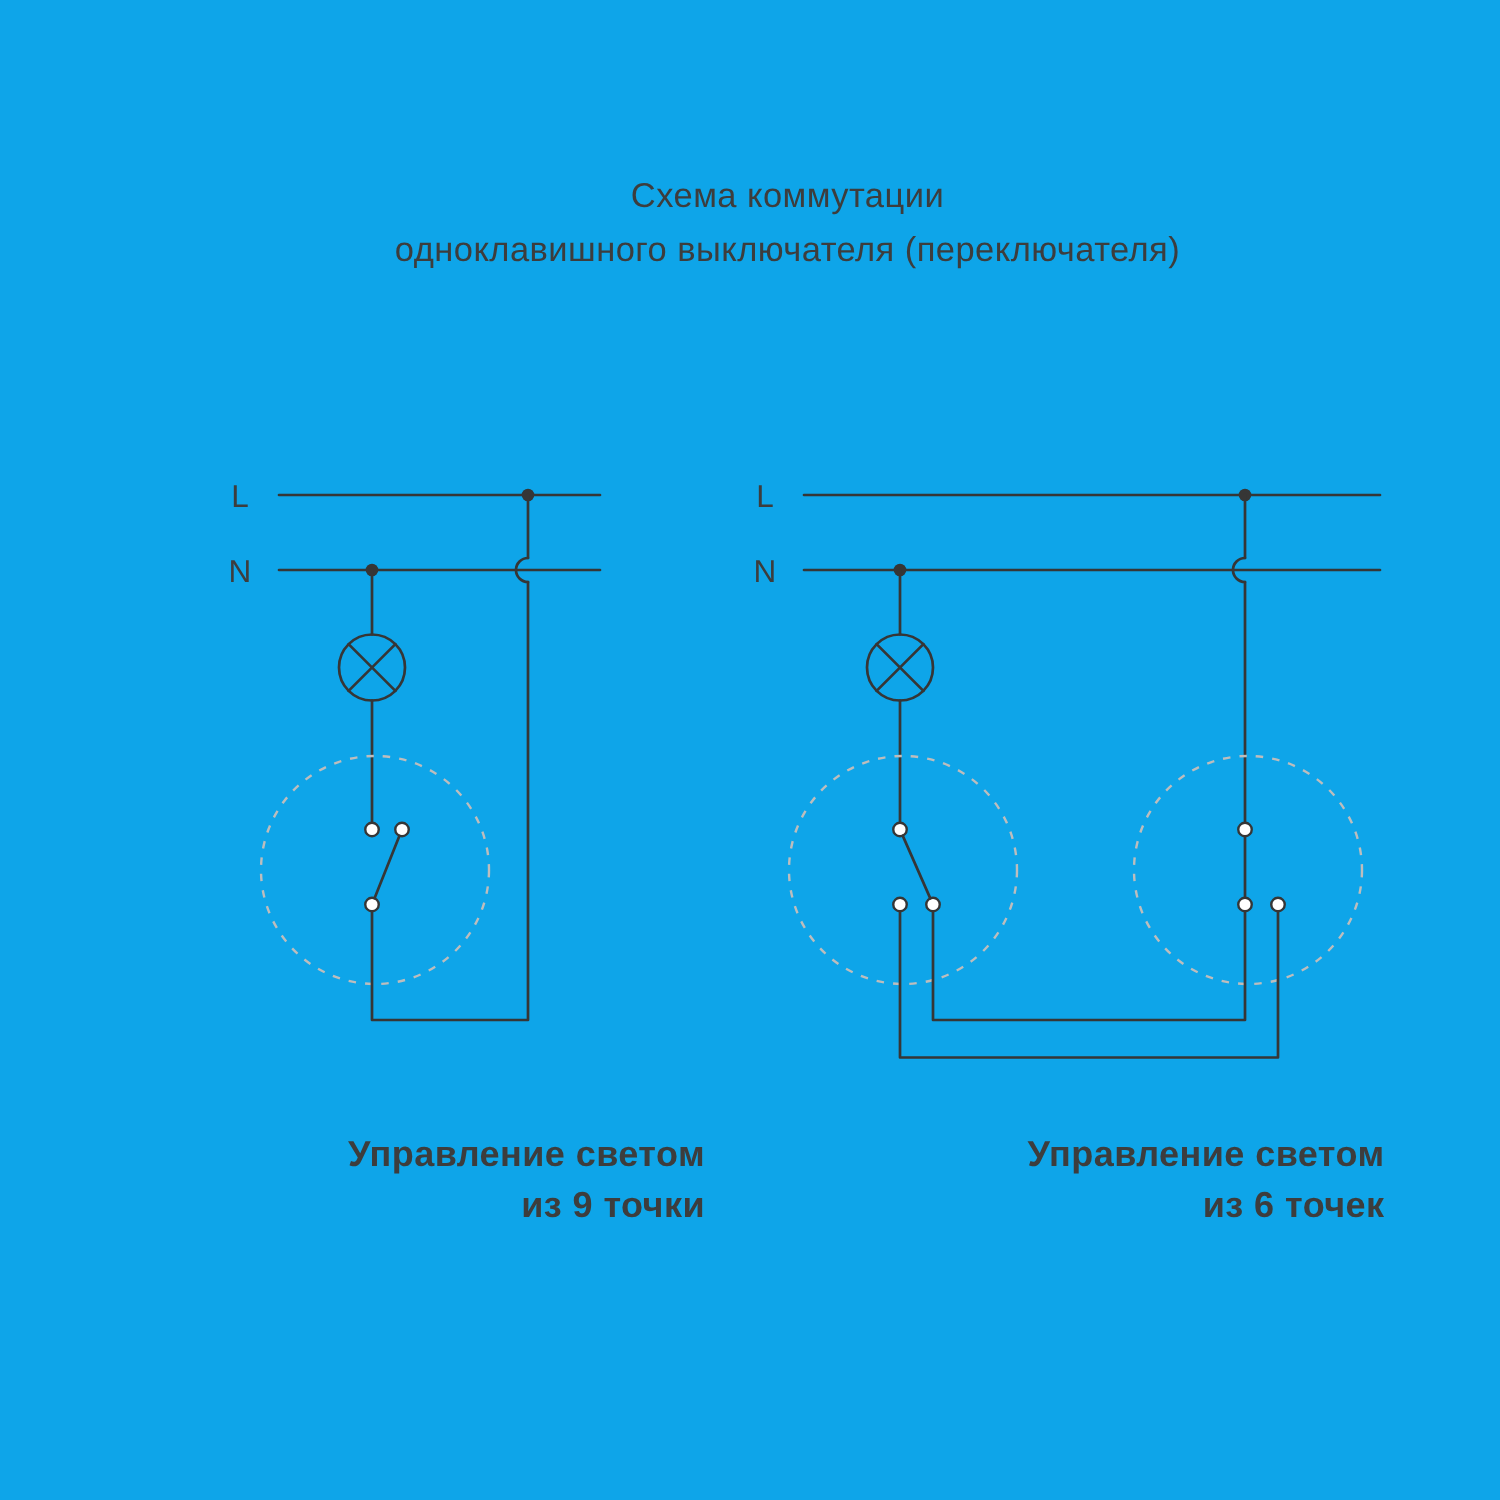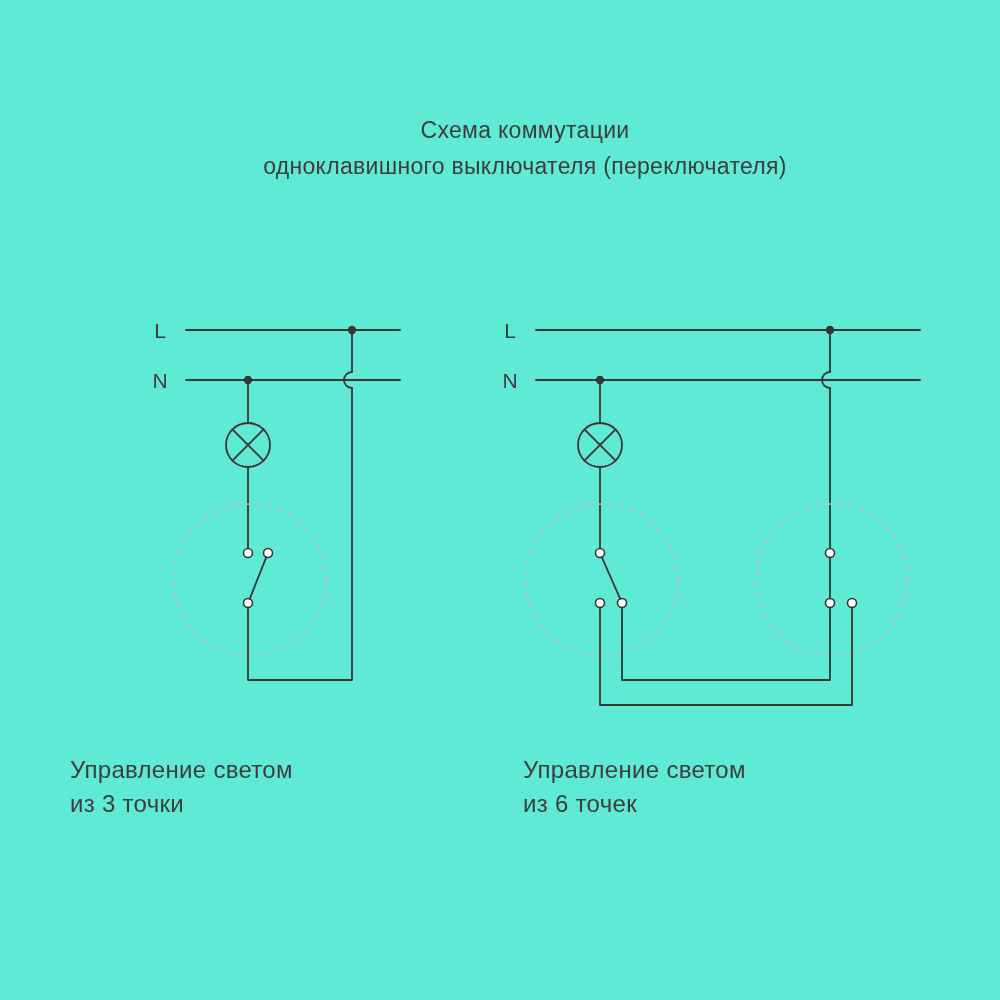--- a/index.html
+++ b/index.html
@@ -13,41 +13,41 @@
     font-family: "Liberation Sans", sans-serif;
     color: #3d3d3d;
     position: relative;
   }
   .canvas {
     position: absolute;
     inset: 0;
     width: 1000px;
     height: 1000px;
     overflow: hidden;
-    background: #5eead4;
+    background: #0ea5e9;
   }
   .title {
     position: absolute;
     left: 25px;
     top: 112px;
     width: 1000px;
     text-align: center;
     font-size: 23px;
     font-weight: 500;
     line-height: 36px;
     letter-spacing: 0.3px;
     color: #3d3d3d;
   }
   .caption {
     position: absolute;
     top: 753px;
     width: 400px;
-    text-align: left;
+    text-align: right;
     font-size: 24px;
-    font-weight: 400;
+    font-weight: 700;
     line-height: 34px;
     letter-spacing: 0.3px;
     color: #3d3d3d;
   }
   .caption-left { left: 70px; }
   .caption-right { left: 523px; }
   svg.diagram {
     position: absolute;
     inset: 0;
   }
@@ -155,21 +155,21 @@
       <circle class="contact" cx="852" cy="603" r="4.5"></circle>
       <line class="wire" x1="830" y1="557.5" x2="830" y2="598.5"></line>
 
       <path class="wire" d="M622 607.5 V680 H830 V607.5"></path>
       <path class="wire" d="M600 607.5 V705 H852 V607.5"></path>
     </g>
   </svg>
 
   <div class="caption caption-left">
     <div>Управление светом</div>
-    <div>из 3 точки</div>
+    <div>из 9 точки</div>
   </div>
 
   <div class="caption caption-right">
     <div>Управление светом</div>
     <div>из 6 точек</div>
   </div>
 
 </div>
 
 </body></html>

